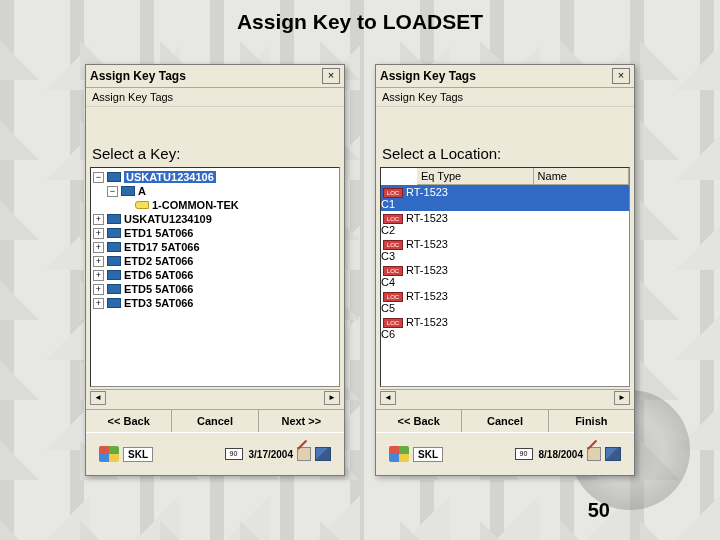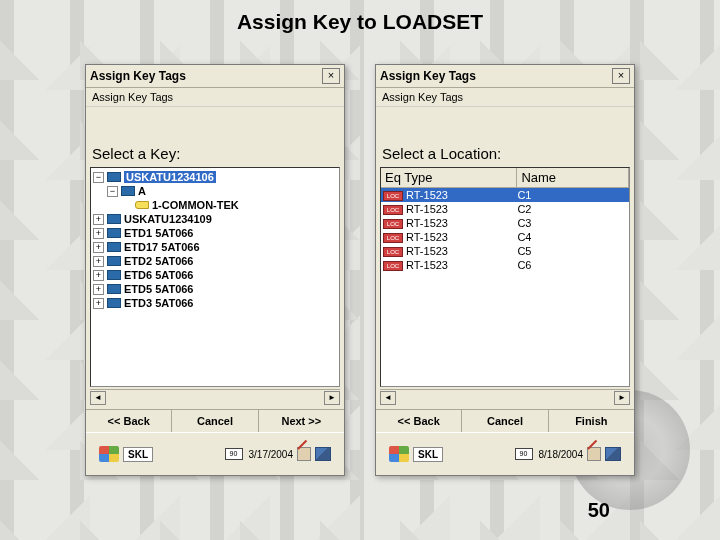--- a/index.html
+++ b/index.html
@@ -24,40 +24,40 @@
   .prompt { padding: 6px 6px 3px; font-size: 15px; margin-top: 32px; }
   .content { background: #fff; border: 1px inset #888; margin: 2px 4px; height: 220px; overflow: hidden; font-size: 11px; }
   .tree { padding: 2px; }
   .tree-row { display: flex; align-items: center; gap: 3px; padding: 1px 0; white-space: nowrap; }
   .expander { width: 11px; height: 11px; border: 1px solid #888; display: inline-flex; align-items: center; justify-content: center; font-size: 9px; line-height: 9px; background: #fff; cursor: pointer; }
   .tree-icon { width: 14px; height: 10px; background: #2a6aa8; border: 1px solid #1a4a78; display: inline-block; }
   .key-icon { width: 14px; height: 8px; background: #f6e05a; border: 1px solid #b89b20; border-radius: 3px 0 0 3px; display: inline-block; position: relative; }
   .lbl { font-weight: bold; }
   .sel { background: #316ac5; color: #fff; padding: 0 2px; }
   .i1 { margin-left: 14px; } .i2 { margin-left: 28px; }
-  .list-hdr { display: flex; background: #ece9d8; border-bottom: 1px solid #aca899; font-size: 13px; }
+  .list-hdr { display: flex; background: #ece9d8; border-bottom: 1px solid #aca899; font-size: 11px; margin-left: 36px; }
   .col { padding: 2px 4px; border-right: 1px solid #aca899; }
   .col-a { width: 55%; } .col-b { width: 45%; }
   .list-body { }
-  .list-row { display: flex; padding: 1px 0; }
+  .list-row { display: flex; padding: 1px 0; flex-direction: column; }
   .list-row.sel-row { background: #316ac5; color: #fff; }
   .loc-icon { width: 20px; height: 10px; background: #d04040; margin: 1px 3px 0 2px; border: 1px solid #802020; font-size: 6px; color: #fff; text-align: center; line-height: 8px; }
   .scrollbar-h { height: 16px; background: #ece9d8; border-top: 1px solid #aca899; display: flex; justify-content: space-between; align-items: center; margin: 0 4px 4px; }
   .sb-btn { width: 16px; height: 14px; border: 1px solid #888; background: #ece9d8; font-size: 8px; text-align: center; line-height: 12px; cursor: pointer; }
   .btn-row { display: flex; border-top: 1px solid #aca899; }
   .btn { flex: 1; text-align: center; padding: 5px 0; font-size: 11px; font-weight: bold; border-right: 1px solid #aca899; background: #ece9d8; cursor: pointer; }
   .btn:last-child { border-right: none; }
   .taskbar { display: flex; align-items: center; background: #ece9d8; border-top: 1px solid #fff; padding: 13px; gap: 4px; }
   .start-icon { width: 20px; height: 16px; background:
     linear-gradient(to right, #d54 50%, #6a4 50%) top / 100% 50% no-repeat,
     linear-gradient(to right, #48d 50%, #ec4 50%) bottom / 100% 50% no-repeat;
     border-radius: 2px; }
   .skl-chip { font-size: 10px; font-weight: bold; padding: 1px 4px; border: 1px solid #888; background: #fff; }
   .batt { width: 18px; height: 12px; border: 1px solid #444; font-size: 7px; text-align: center; line-height: 10px; background: #fff; }
-  .tb-date { font-size: 10px; font-weight: normal; margin-left: 2px; }
+  .tb-date { font-size: 10px; font-weight: bold; margin-left: 2px; }
   .flag { width: 14px; height: 14px; background: #e0d0b0; border: 1px solid #888; position: relative; }
   .flag::after { content:""; position:absolute; width: 100%; height: 2px; background:#c0392b; top:0; transform: rotate(-45deg); transform-origin:left; }
   .wins { width: 16px; height: 14px; background: linear-gradient(135deg,#4a77b4 45%,#3a5a8a 45%); border:1px solid #2a4a7a; }
   .spacer { flex: 1; }
   .page-num { position: absolute; bottom: 18px; right: 110px; font-size: 20px; font-weight: bold; color: #000; }
   .watermark { position: absolute; right: 30px; bottom: 30px; width: 120px; height: 120px; border-radius: 50%; background: radial-gradient(circle, #888 0%, #aaa 40%, #777 70%); opacity: .35; }
 </style>
 </head>
 <body>
 

